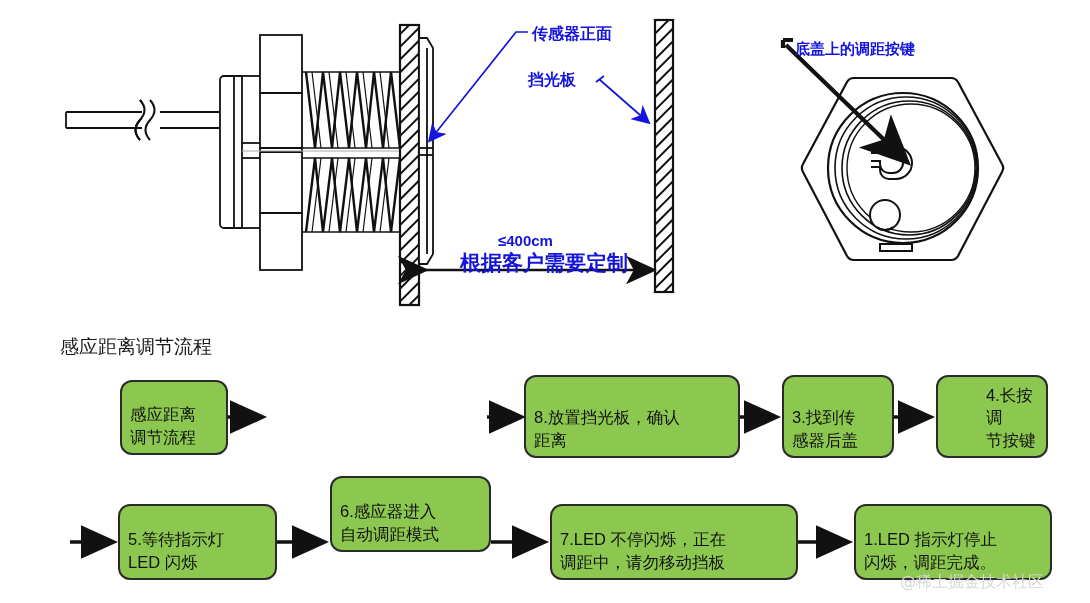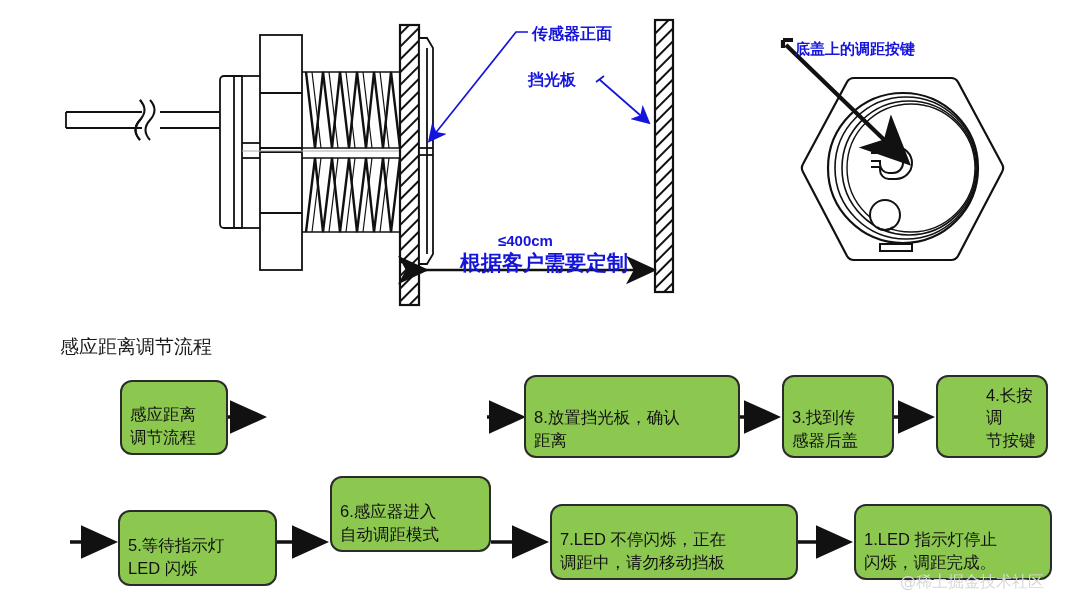--- a/index.html
+++ b/index.html
@@ -218,21 +218,21 @@
     </div>
   </div>
 
   <div class="fbox" style="left:936px;top:375px;width:112px;height:83px;padding-left:48px;">
     <div>
       <span>4.长按调</span>
       <span>节按键</span>
     </div>
   </div>
 
-  <div class="fbox" style="left:118px;top:504px;width:159px;height:76px;margin-top:6px;">
+  <div class="fbox" style="left:118px;top:504px;width:159px;height:76px;">
     <div>
       <span>5.等待指示灯</span>
       <span>LED 闪烁</span>
     </div>
   </div>
 
   <div class="fbox" style="left:330px;top:476px;width:161px;height:76px;">
     <div>
       <span>6.感应器进入</span>
       <span>自动调距模式</span>

